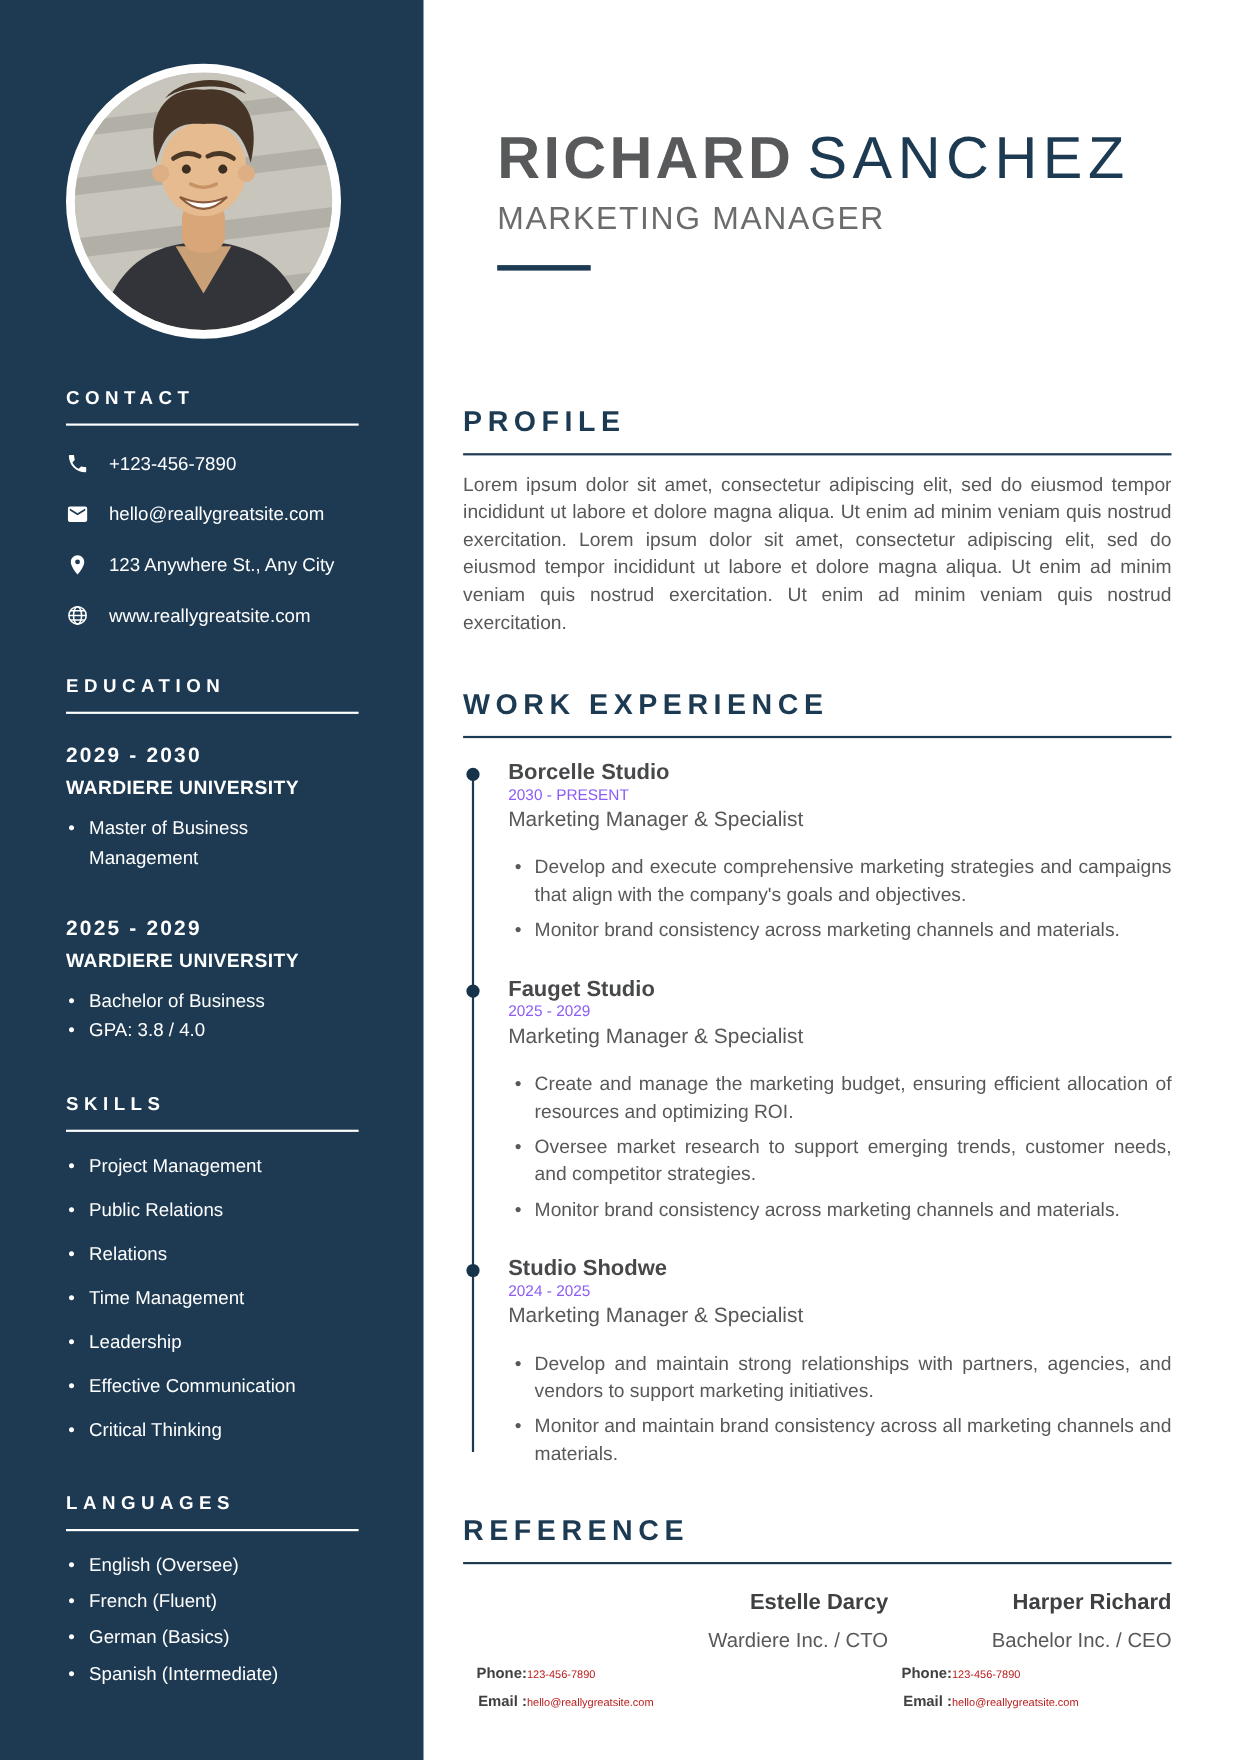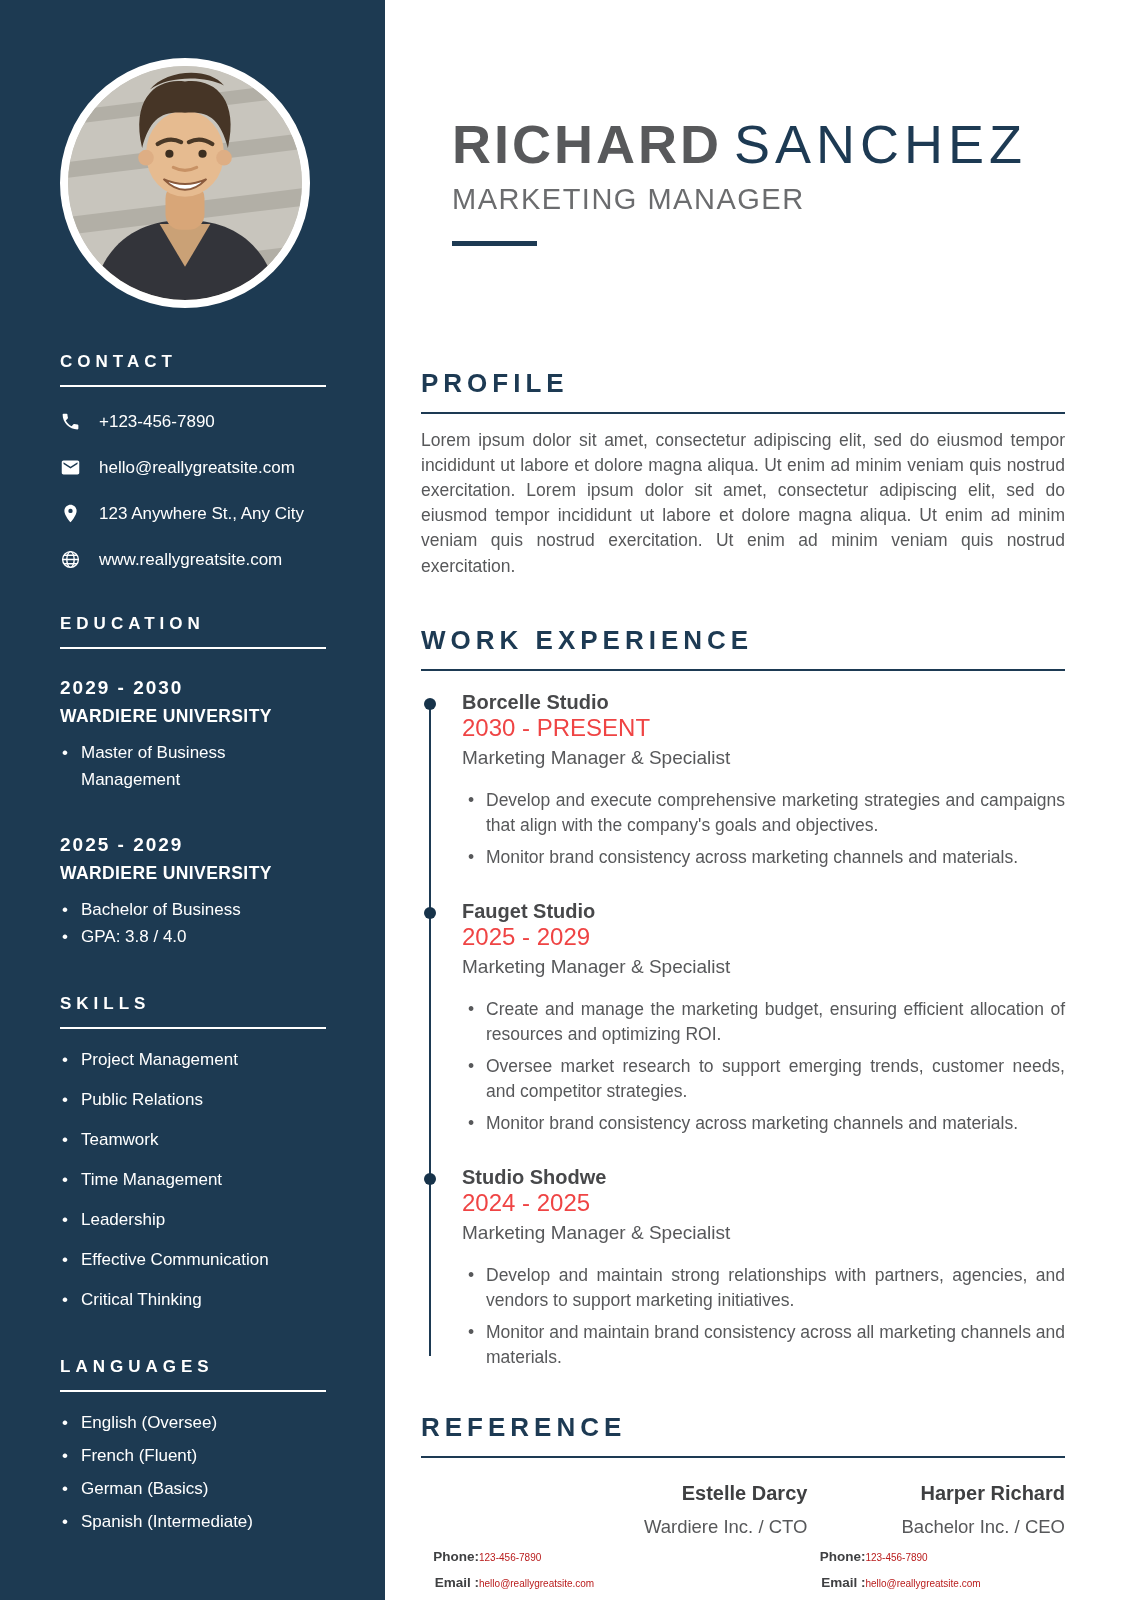--- a/index.html
+++ b/index.html
@@ -71,21 +71,21 @@
     width: 2px; background: #1d3a53;
   }
   .job { position: relative; padding-left: 41px; margin-bottom: 30px; }
   .job:last-child { margin-bottom: 0; }
   .job-dot {
     position: absolute; left: 3px; top: 7px; width: 12px; height: 12px;
     border-radius: 50%; background: #17334a;
   }
   .job-head { display: flex; justify-content: space-between; align-items: flex-start; flex-direction: column; }
   .job-company { font-size: 20px; font-weight: 700; color: #47484a; }
-  .job-dates { font-size: 24px; color: #ef4444; white-space: nowrap; }
+  .job-dates { font-size: 14px; color: #8b5cf6; white-space: nowrap; }
   .job-role { font-size: 19px; color: #57585a; margin-top: 5px; }
   .job-bullets { list-style: none; margin-top: 19px; }
   .job-bullets li {
     position: relative; padding-left: 24px; font-size: 17.5px; line-height: 1.43;
     color: #57585a; text-align: justify; margin-bottom: 7px;
   }
   .job-bullets li::before { content: "•"; position: absolute; left: 6px; color: #57585a; }
 
   .ref-grid { display: grid; grid-template-columns: 60% 40%; text-align: right; }
   .ref-name { font-size: 20px; font-weight: 700; color: #3f4042; margin-top: 24px; }
@@ -191,21 +191,21 @@
           <li>GPA: 3.8 / 4.0</li>
         </ul>
       </div>
     </section>
 
     <section class="side-section">
       <h2 class="side-heading">SKILLS</h2>
       <ul class="side-bullets skills-list" style="margin-top:18px">
         <li>Project Management</li>
         <li>Public Relations</li>
-        <li>Teamwork</li>
+        <li>Relations</li>
         <li>Time Management</li>
         <li>Leadership</li>
         <li>Effective Communication</li>
         <li>Critical Thinking</li>
       </ul>
     </section>
 
     <section class="side-section">
       <h2 class="side-heading">LANGUAGES</h2>
       <ul class="side-bullets langs-list" style="margin-top:18px">

